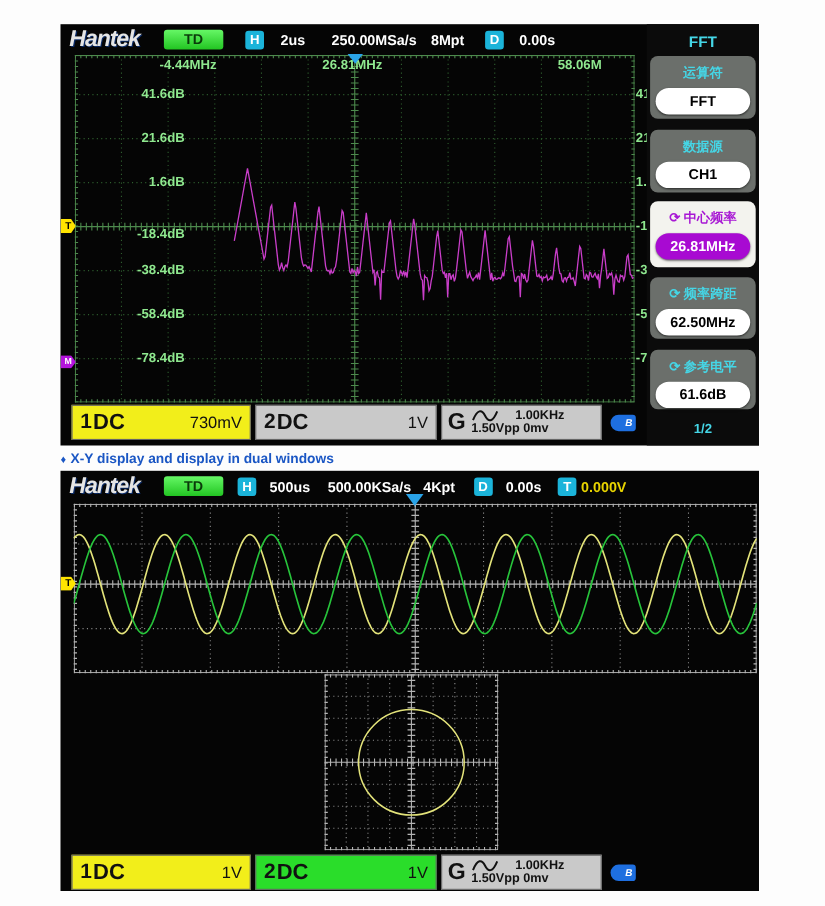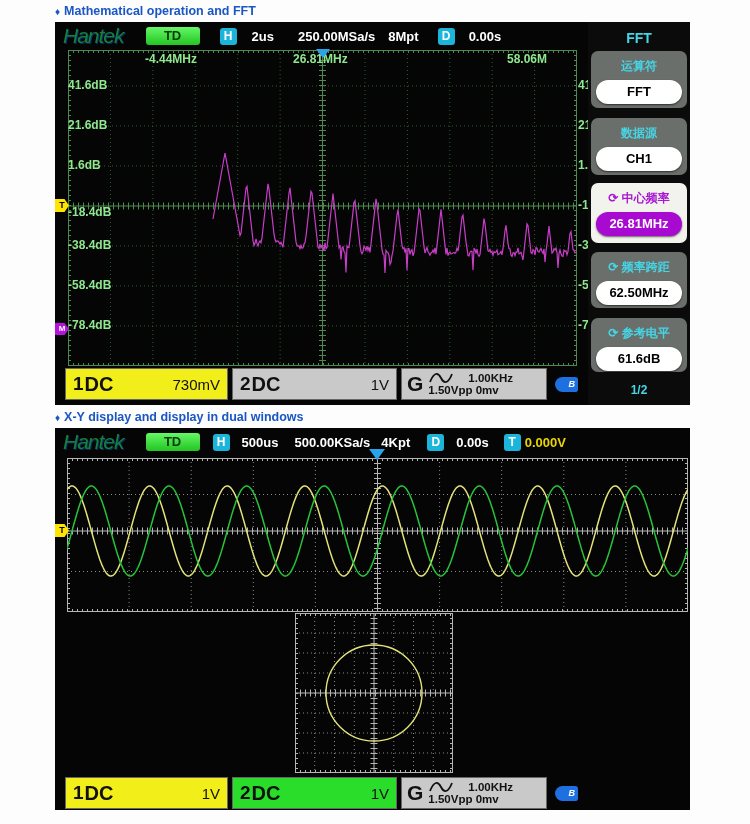--- a/index.html
+++ b/index.html
@@ -3,32 +3,32 @@
 <meta charset="utf-8">
 <style>
   html,body{margin:0;padding:0;background:#fdfdfd;}
   .page{position:relative;width:750px;height:824px;background:#fdfdfd;overflow:hidden;
         font-family:"Liberation Sans",sans-serif;}
   .sec-title{position:absolute;left:55px;font-weight:bold;font-size:12.5px;color:#1a56c4;}
   .sec-title .bullet{font-size:10px;margin-right:4px;}
   .scope{position:absolute;left:55px;width:635px;background:#050505;}
   
   .topbar{position:absolute;top:0;left:0;right:0;height:28px;display:flex;align-items:center;}
-  .brand{font-size:21px;font-weight:normal;font-style:italic;color:#15803d;letter-spacing:-1px;
+  .brand{font-size:21px;font-weight:bold;font-style:italic;color:#e5e5e5;letter-spacing:-1px;
          text-shadow:1px 1px 0 #0a2a66;margin-left:8px;}
   .acq-btn{margin-left:22px;width:54px;height:18px;background:linear-gradient(#66f766,#22c522);
            border-radius:3px;color:#0a3a0a;font-weight:bold;font-size:13px;text-align:center;line-height:18px;}
   .badge{width:17px;height:17px;background:#1bb4da;border-radius:3px;color:#fff;
          font-weight:bold;font-size:12px;text-align:center;line-height:17px;}
   .tbt{color:#fff;font-weight:bold;font-size:13px;}
   
   .grid1{position:absolute;left:13px;top:28px;width:480px;height:316px;}
   .grid1 svg,.win-top svg,.win-xy svg{position:absolute;left:0;top:0;}
   .freq-label{position:absolute;top:2px;color:#8fe88f;font-weight:bold;font-size:12px;z-index:1;}
-  .db-label{position:absolute;left:0;width:100px;text-align:left;color:#8fe88f;
+  .db-label{position:absolute;left:0;width:100px;text-align:right;color:#8fe88f;
             font-weight:bold;font-size:12px;z-index:1;}
   .db-label-r{position:absolute;left:523px;color:#8fe88f;font-weight:bold;font-size:12px;z-index:1;}
   .tri-down{position:absolute;width:0;height:0;border-left:7px solid transparent;
             border-right:7px solid transparent;border-top:9px solid #2aa3e8;z-index:3;}
   .t-marker{position:absolute;left:0;width:14px;height:13px;background:#ffe400;color:#000;
             font-weight:bold;font-size:9px;text-align:center;line-height:13px;
             clip-path:polygon(0 0,68% 0,100% 50%,68% 100%,0 100%);z-index:3;}
   .m-marker{position:absolute;left:0;width:14px;height:12px;background:#b414dc;color:#fff;
             font-weight:bold;font-size:8px;text-align:center;line-height:12px;
             clip-path:polygon(0 0,68% 0,100% 50%,68% 100%,0 100%);z-index:3;}
@@ -64,23 +64,20 @@
        font-size:9px;text-align:right;line-height:15px;padding-right:3px;box-sizing:border-box;}
   
   .win-top{position:absolute;left:12px;top:30px;width:621px;height:154px;}
   .win-xy{position:absolute;left:240px;top:185px;width:158px;height:160px;}
 </style>
 </head>
 <body>
 
 <div class="page">
 
-  <div class="sec-title" style="top:4px;">
-    <span class="bullet">♦</span><span>Mathematical operation and FFT</span>
-  </div>
 
   <div class="scope" id="scope1" style="top:22px;height:383px;">
     <div class="topbar">
       <span class="brand">Hantek</span>
       <span class="acq-btn">TD</span>
       <span class="badge" style="margin-left:20px;">H</span>
       <span class="tbt" style="margin-left:15px;">2us</span>
       <span class="tbt" style="margin-left:24px;">250.00MSa/s</span>
       <span class="tbt" style="margin-left:13px;">8Mpt</span>
       <span class="badge" style="margin-left:19px;">D</span>

